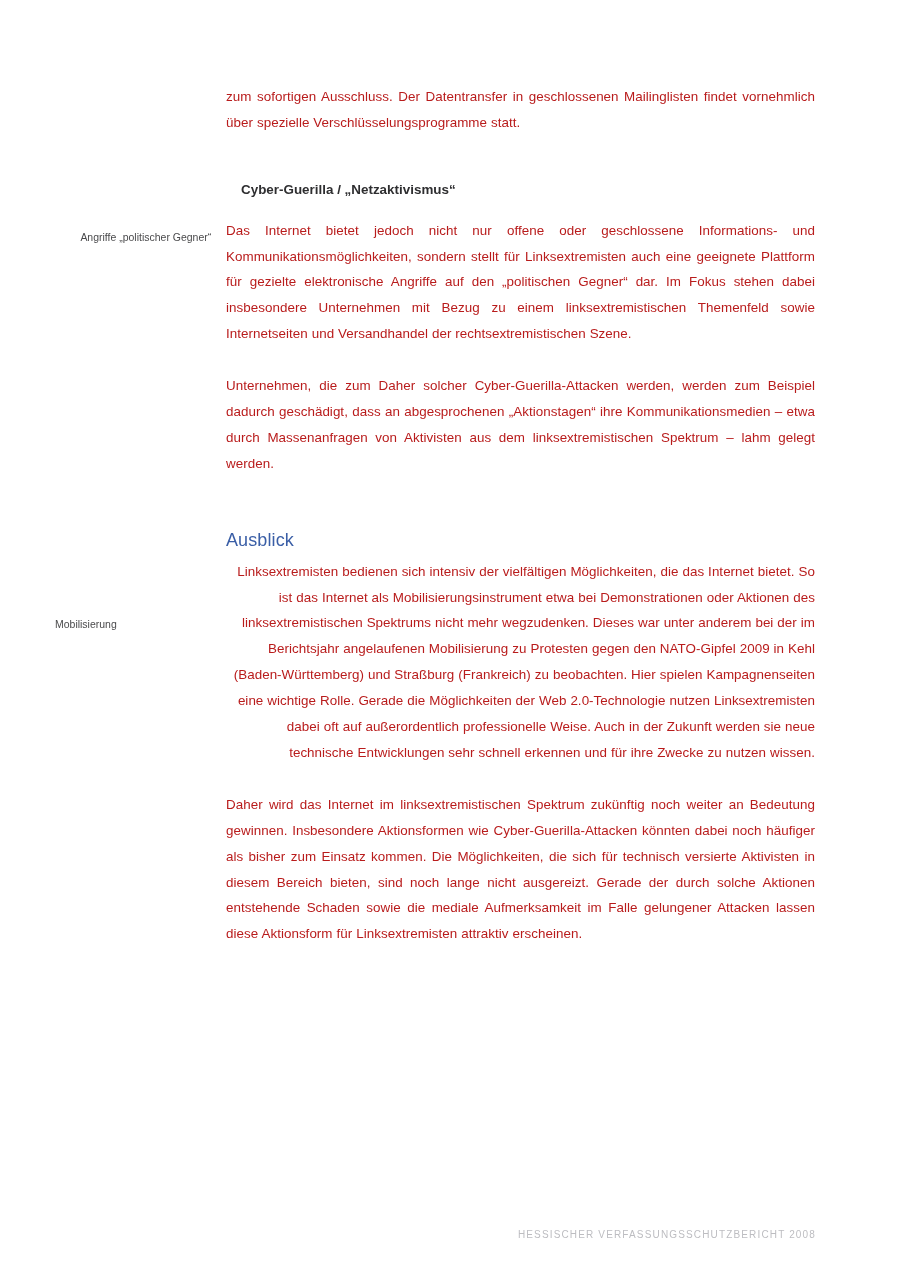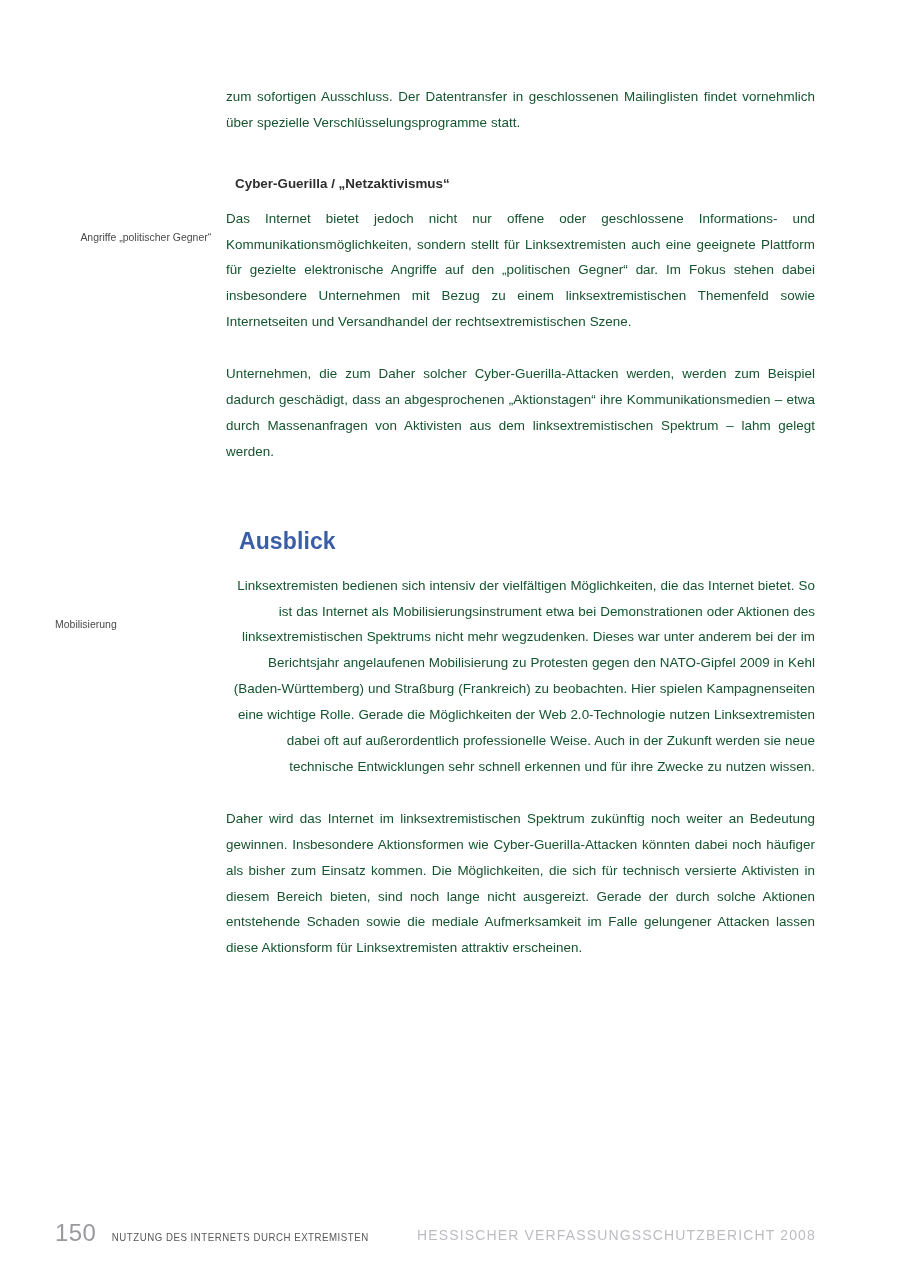--- a/index.html
+++ b/index.html
@@ -27,49 +27,49 @@
     position: absolute;
     left: 226px;
     top: 84px;
     width: 589px;
   }
 
   .para {
     margin: 0;
     font-size: 13.4px;
     line-height: 25.9px;
-    color: #14532d;
+    color: #b91c1c;
     text-align: justify;
     text-justify: inter-word;
     letter-spacing: 0.04px;
     word-spacing: 0.2px;
     -webkit-font-smoothing: antialiased;
   }
 
   .para.no-justify {
     text-align: right;
   }
 
   .gap-sm { height: 25.9px; }
   .gap-lg { height: 48px; }
 
   .subheading {
-    margin: 9px;
+    margin: 15px;
     font-size: 13.4px;
     line-height: 25.9px;
     font-weight: bold;
     color: #2e2e30;
     letter-spacing: 0.01px;
   }
 
   .section-heading {
-    margin: 13px;
-    font-size: 23px;
+    margin: 0;
+    font-size: 18px;
     line-height: 30px;
-    font-weight: bold;
+    font-weight: normal;
     color: #3a5ea6;
     letter-spacing: 0.1px;
     padding-bottom: 4px;
   }
 
   
   .margin-note {
     position: absolute;
     font-size: 11.4px;
     line-height: 15px;
@@ -117,21 +117,21 @@
     line-height: 14px;
     color: #58585b;
     letter-spacing: 0.55px;
     transform: scaleX(0.95);
     transform-origin: left baseline;
   }
   .footer-right {
     position: absolute;
     right: 84px;
     top: 8px;
-    font-size: 14px;
+    font-size: 10px;
     line-height: 14px;
     color: #bdbdc1;
     letter-spacing: 1.15px;
     white-space: nowrap;
   }
 </style>
 </head>
 <body>
 
 <div class="page">
@@ -160,20 +160,16 @@
 
     <p class="para no-justify">Linksextremisten bedienen sich intensiv der vielfältigen Möglichkeiten, die das Internet bietet. So ist das Internet als Mobilisierungsinstrument etwa bei Demonstrationen oder Aktionen des linksextremistischen Spektrums nicht mehr wegzudenken. Dieses war unter anderem bei der im Berichtsjahr angelaufenen Mobilisierung zu Protesten gegen den NATO-Gipfel 2009 in Kehl (Baden-Württemberg) und Straßburg (Frankreich) zu beobachten. Hier spielen Kampagnenseiten eine wichtige Rolle. Gerade die Möglichkeiten der Web 2.0-Technologie nutzen Linksextremisten dabei oft auf außerordentlich professionelle Weise. Auch in der Zukunft werden sie neue technische Entwicklungen sehr schnell erkennen und für ihre Zwecke zu nutzen wissen.</p>
 
     <div class="gap-sm"></div>
 
     <p class="para">Daher wird das Internet im linksextremistischen Spektrum zukünftig noch weiter an Bedeutung gewinnen. Insbesondere Aktionsformen wie Cyber-Guerilla-Attacken könnten dabei noch häufiger als bisher zum Einsatz kommen. Die Möglichkeiten, die sich für technisch versierte Aktivisten in diesem Bereich bieten, sind noch lange nicht ausgereizt. Gerade der durch solche Aktionen entstehende Schaden sowie die mediale Aufmerksamkeit im Falle gelungener Attacken lassen diese Aktionsform für Linksextremisten attraktiv erscheinen.</p>
 
   </div>
 
   <div class="footer">
-    <div class="footer-left">
-      <span class="page-number">150</span>
-      <span class="footer-section-title">NUTZUNG DES INTERNETS DURCH EXTREMISTEN</span>
-    </div>
     <div class="footer-right">HESSISCHER VERFASSUNGSSCHUTZBERICHT 2008</div>
   </div>
 
 </div>
 
 </body></html>

